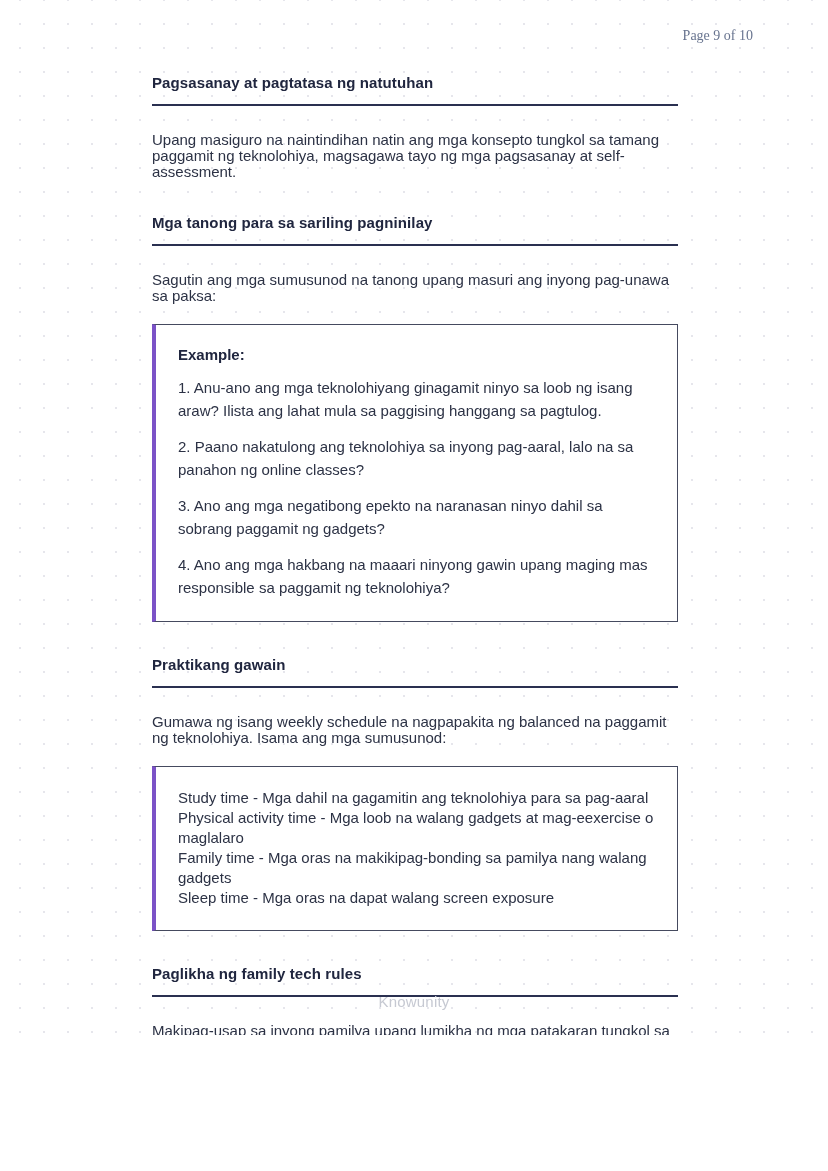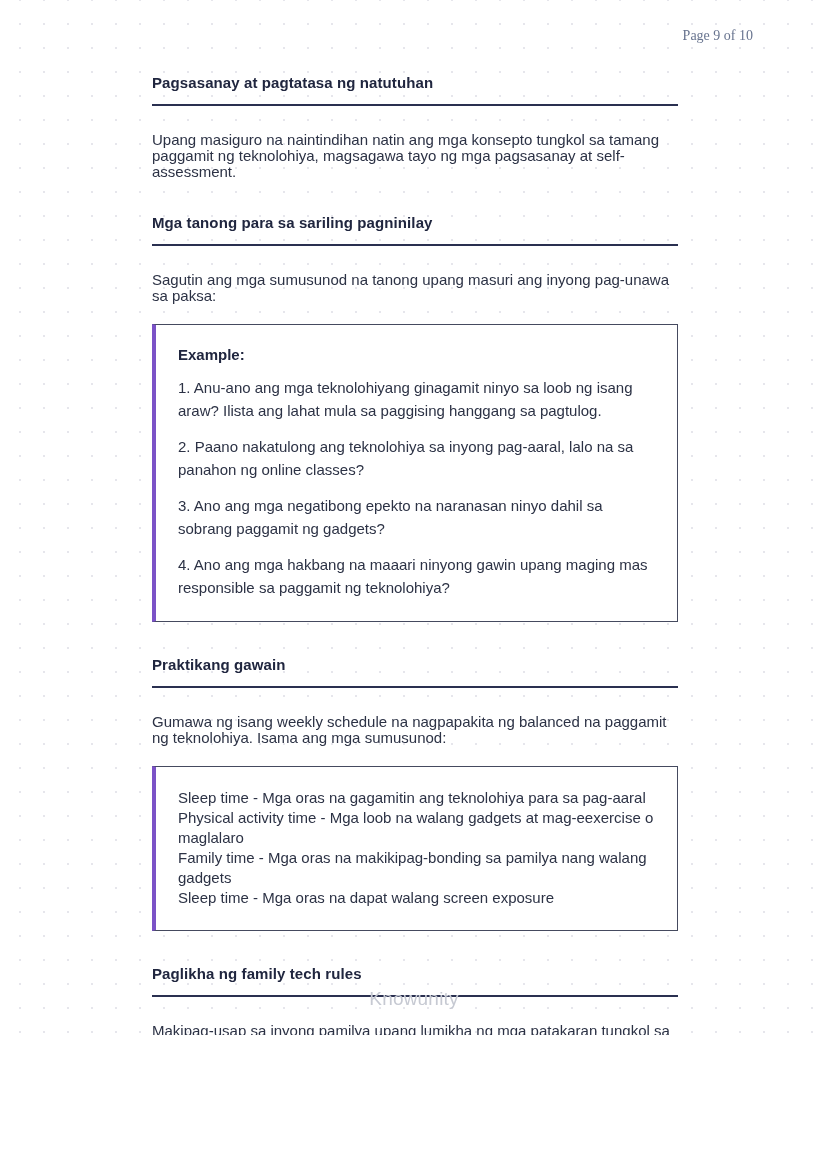--- a/index.html
+++ b/index.html
@@ -83,21 +83,21 @@
     color: #2c3245;
   }
   .example-box .box-line strong { color: #20263f; }
 
   .footer-brand {
     position: absolute;
     bottom: 25px;
     left: 0;
     width: 100%;
     text-align: center;
-    font-size: 19px;
+    font-size: 15px;
     font-weight: 500;
     color: #c6c9d2;
     letter-spacing: 0.2px;
     margin-top: 16px;
   }
 </style>
 </head>
 <body>
 
 <div class="page">
@@ -122,21 +122,21 @@
         <p class="box-item">3. Ano ang mga negatibong epekto na naranasan ninyo dahil sa sobrang paggamit ng gadgets?</p>
         <p class="box-item">4. Ano ang mga hakbang na maaari ninyong gawin upang maging mas responsible sa paggamit ng teknolohiya?</p>
       </div>
     </section>
 
     <section>
       <h2 class="section-title">Praktikang gawain</h2>
       <p class="body-text">Gumawa ng isang weekly schedule na nagpapakita ng balanced na paggamit ng teknolohiya. Isama ang mga sumusunod:</p>
 
       <div class="example-box">
-        <div class="box-line">Sleep time - Mga oras na gagamitin ang teknolohiya para sa pag-aaral</div>
+        <div class="box-line">Study time - Mga dahil na gagamitin ang teknolohiya para sa pag-aaral</div>
         <div class="box-line">Physical activity time - Mga loob na walang gadgets at mag-eexercise o maglalaro</div>
         <div class="box-line">Family time - Mga oras na makikipag-bonding sa pamilya nang walang gadgets</div>
         <div class="box-line">Sleep time - Mga oras na dapat walang screen exposure</div>
       </div>
     </section>
 
     <section>
       <h2 class="section-title">Paglikha ng family tech rules</h2>
       <p class="body-text">Makipag-usap sa inyong pamilya upang lumikha ng mga patakaran tungkol sa paggamit ng teknolohiya sa bahay. Ang mga patakaran na ito ay makakatulong upang mapanatili ang balanse.</p>
     </section>

